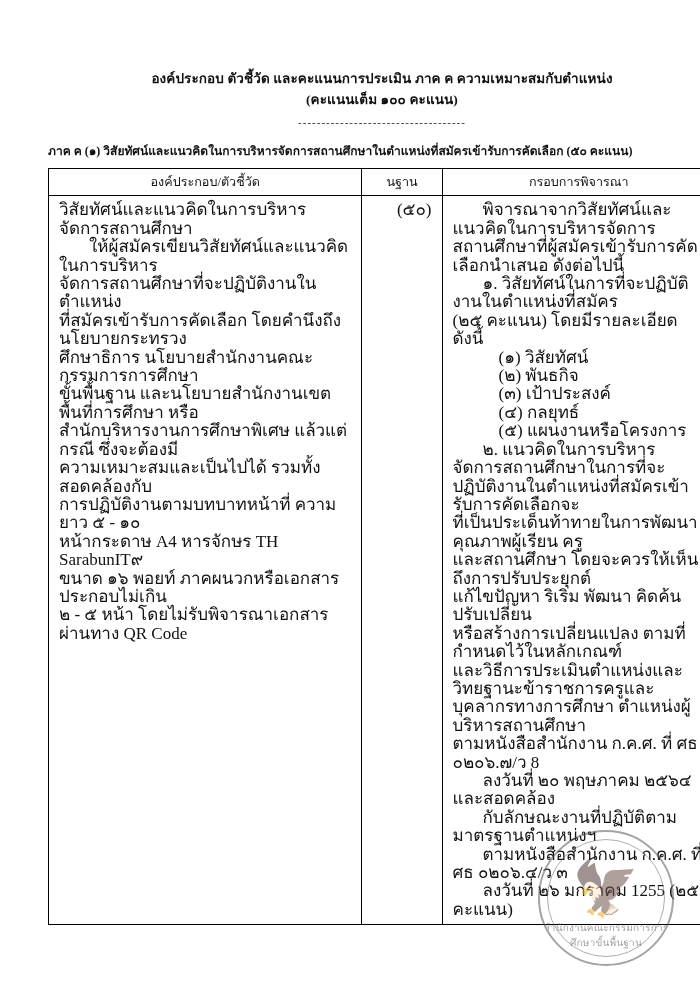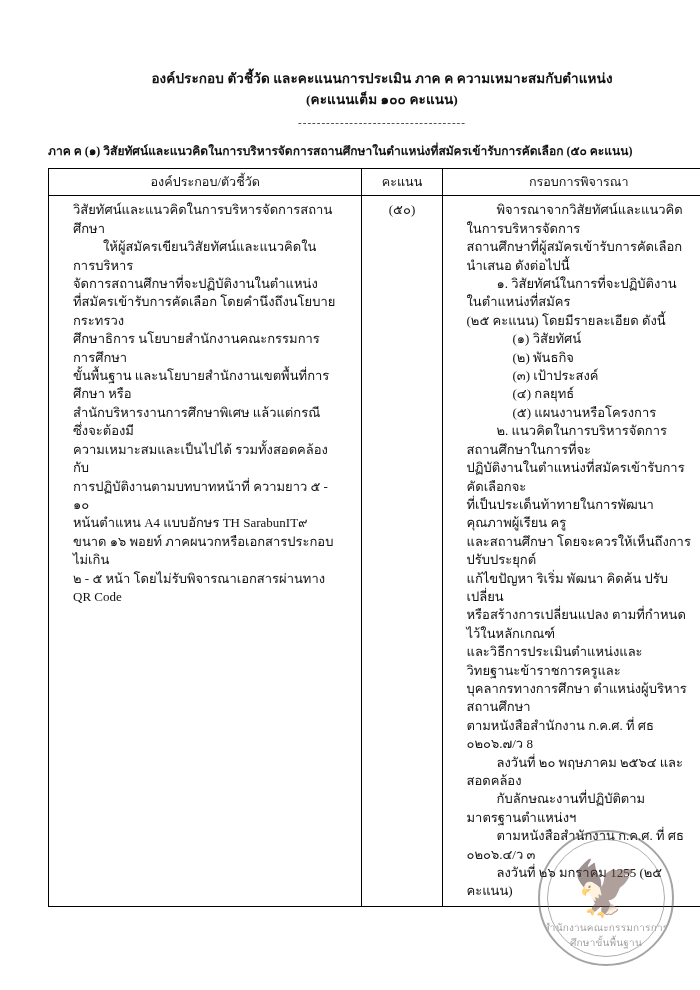--- a/index.html
+++ b/index.html
@@ -60,35 +60,35 @@
   }
   table.grid {
     border-collapse: collapse;
     width: 100%;
     margin-top: 7px;
     table-layout: fixed;
   }
   table.grid th, table.grid td {
     border: 1px solid #000;
     vertical-align: top;
-    padding: 5px 24px;
-    font-size: 13px;
+    padding: 5px 10px;
+    font-size: 17px;
     line-height: 18.4px;
   }
   table.grid th {
     text-align: center;
     font-weight: normal;
     padding: 4px 5px;
     font-size: 12.6px;
   }
   .col-comp { width: 47%; }
   .col-score { width: 12%; }
   .col-crit { width: 41%; }
   td.score-cell {
-    text-align: center;
+    text-align: right;
   }
   .ind {
     display: block;
   }
   .ind-2 { text-indent: 30px; }
   .ind-3 { text-indent: 46px; }
   .spacer-sec {
     height: 12px;
   }
   .seal {
@@ -146,37 +146,37 @@
 
     <table class="grid">
       <colgroup>
         <col class="col-comp">
         <col class="col-score">
         <col class="col-crit">
       </colgroup>
       <thead>
         <tr>
           <th>องค์ประกอบ/ตัวชี้วัด</th>
-          <th>คะแนน</th>
+          <th>นฐาน</th>
           <th>กรอบการพิจารณา</th>
         </tr>
       </thead>
       <tbody>
         <tr>
           <td>
             <span class="ind">วิสัยทัศน์และแนวคิดในการบริหารจัดการสถานศึกษา</span>
             <span class="ind ind-2">ให้ผู้สมัครเขียนวิสัยทัศน์และแนวคิดในการบริหาร</span>
             <span class="ind">จัดการสถานศึกษาที่จะปฏิบัติงานในตำแหน่ง</span>
             <span class="ind">ที่สมัครเข้ารับการคัดเลือก โดยคำนึงถึงนโยบายกระทรวง</span>
             <span class="ind">ศึกษาธิการ นโยบายสำนักงานคณะกรรมการการศึกษา</span>
             <span class="ind">ขั้นพื้นฐาน และนโยบายสำนักงานเขตพื้นที่การศึกษา หรือ</span>
             <span class="ind">สำนักบริหารงานการศึกษาพิเศษ แล้วแต่กรณี ซึ่งจะต้องมี</span>
             <span class="ind">ความเหมาะสมและเป็นไปได้ รวมทั้งสอดคล้องกับ</span>
             <span class="ind">การปฏิบัติงานตามบทบาทหน้าที่ ความยาว ๕ - ๑๐</span>
-            <span class="ind">หน้นตำแหน A4 แบบอักษร TH SarabunIT๙</span>
+            <span class="ind">หน้ากระดาษ A4 หารจักษร TH SarabunIT๙</span>
             <span class="ind">ขนาด ๑๖ พอยท์ ภาคผนวกหรือเอกสารประกอบไม่เกิน</span>
             <span class="ind">๒ - ๕ หน้า โดยไม่รับพิจารณาเอกสารผ่านทาง QR Code</span>
           </td>
           <td class="score-cell">(๕๐)</td>
           <td>
             <span class="ind ind-2">พิจารณาจากวิสัยทัศน์และแนวคิดในการบริหารจัดการ</span>
             <span class="ind">สถานศึกษาที่ผู้สมัครเข้ารับการคัดเลือกนำเสนอ ดังต่อไปนี้</span>
             <span class="ind ind-2">๑. วิสัยทัศน์ในการที่จะปฏิบัติงานในตำแหน่งที่สมัคร</span>
             <span class="ind">(๒๕ คะแนน) โดยมีรายละเอียด ดังนี้</span>
             <span class="ind ind-3">(๑) วิสัยทัศน์</span>

